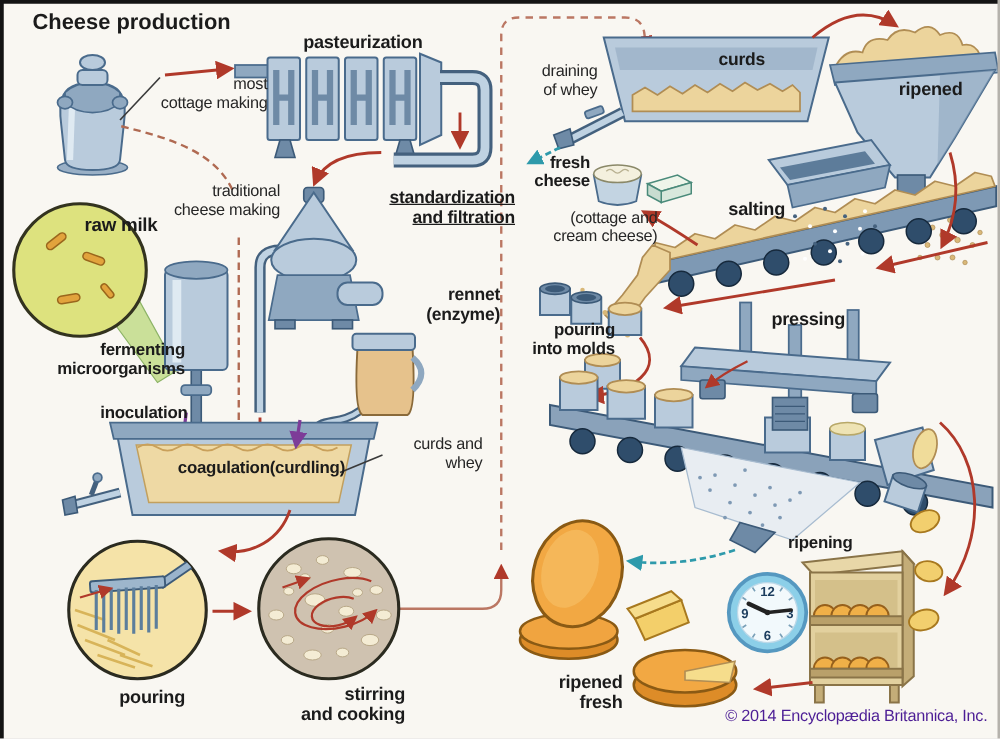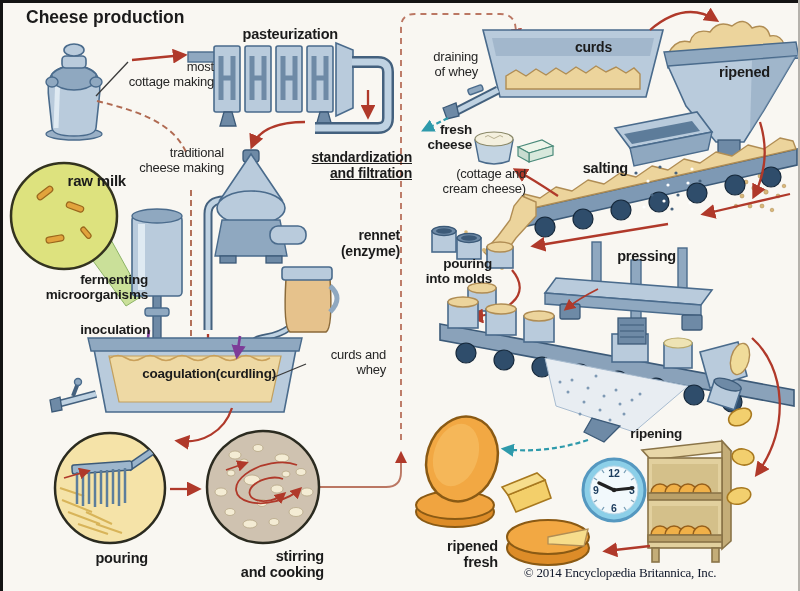--- a/index.html
+++ b/index.html
@@ -5,21 +5,21 @@
   html,body{margin:0;padding:0;background:#ddd;}
   .canvas{position:relative;width:800px;height:591px;background:#f9f7f2;overflow:hidden;
           font-family:"Liberation Sans",sans-serif;}
   .edge-top{position:absolute;left:0;top:0;width:800px;height:3px;background:#141414;}
   .edge-left{position:absolute;left:0;top:0;width:3px;height:591px;background:#141414;}
   .edge-right{position:absolute;right:0;top:0;width:2px;height:591px;background:#b5b2ac;}
   .lbl{position:absolute;color:#1b1b1b;font-size:13.5px;font-weight:700;line-height:1.12;
        white-space:pre-line;text-align:right;letter-spacing:-0.2px;}
   .lbl.thin{font-weight:400;font-size:13px;color:#262626;}
   .lbl.title{font-size:17.5px;font-weight:700;text-align:left;letter-spacing:0;}
-  .lbl.copy{font-weight:400;font-size:13px;text-align:center;color:#0f172a;font-family:Liberation Serif, serif;}
+  .lbl.copy{font-weight:400;font-size:13px;text-align:right;color:#4c1d95;}
   svg{position:absolute;left:0;top:0;}
   .sl{fill:#b9cbdc;stroke:#4a6b8c;stroke-width:1.6;}
   .sm{fill:#8fa8c0;stroke:#4a6b8c;stroke-width:1.4;}
   .sd{fill:#6e8aa6;stroke:#3c5a78;stroke-width:1.3;}
   .cu{fill:#ecd49c;stroke:#b08d54;stroke-width:1.4;}
   .ar{stroke:#b0392a;stroke-width:2.3;fill:none;}
   .ars{stroke:#b0392a;stroke-width:1.8;fill:none;}
   .ap{stroke:#7d3c98;stroke-width:2.6;fill:none;}
   .at{stroke:#2e9aab;stroke-width:2.2;fill:none;stroke-dasharray:5 3;}
   .trad{stroke:#b06a52;stroke-width:1.9;fill:none;stroke-dasharray:6 4;}

